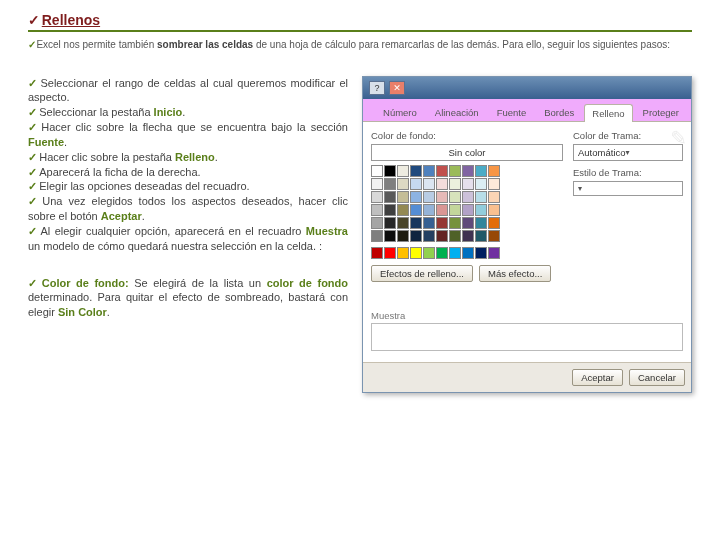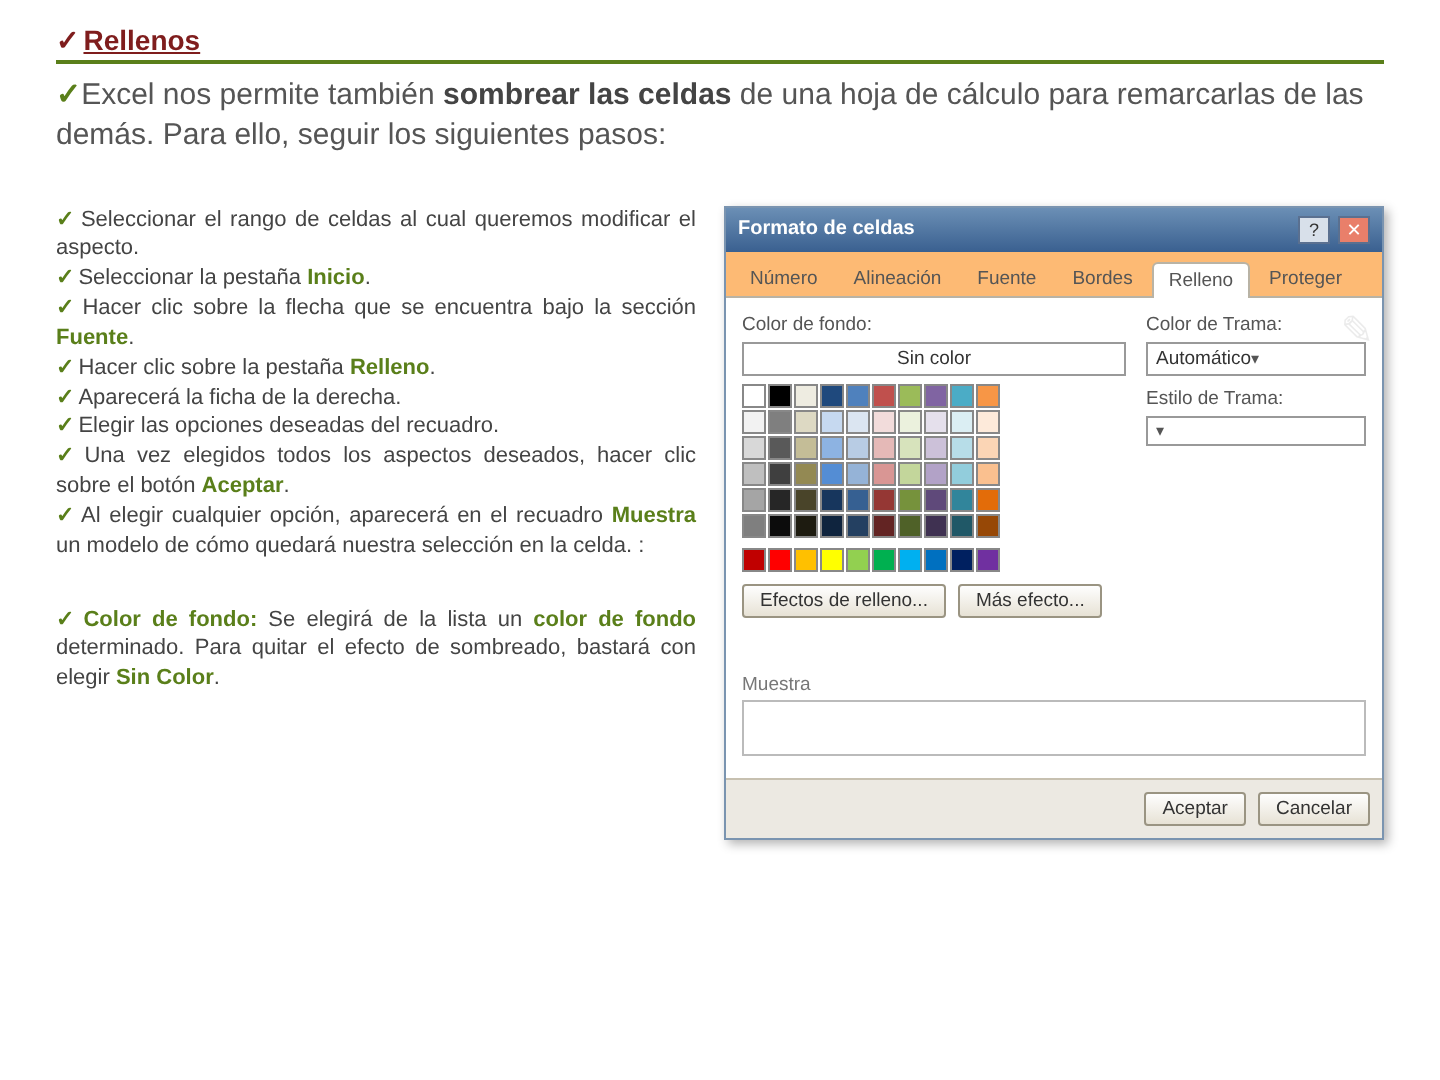--- a/index.html
+++ b/index.html
@@ -1,35 +1,35 @@
 <!DOCTYPE html>
 <html><head>
 <meta charset="utf-8">
 <style>
   * { box-sizing: border-box; margin: 0; padding: 0; }
   body { font-family: Arial, sans-serif; font-size: 11px; color: #333; width: 720px; height: 540px; background: #fff; position: relative; }
   .page { padding: 12px 28px; }
   .title-row { font-size: 14px; color: #7f1d1d; font-weight: bold; border-bottom: 2px solid #5a7f1a; padding-bottom: 2px; margin-bottom: 6px; display: inline-block; width: 100%; }
   .title-row .chk { margin-right: 2px; }
-  .intro { font-size: 15px; color: #555; line-height: 1.35; margin-bottom: 24px; }
+  .intro { font-size: 10px; color: #555; line-height: 1.35; margin-bottom: 24px; }
   .intro b { color: #444; }
   .cols { display: flex; gap: 14px; }
   .left { width: 320px; font-size: 11px; color: #444; line-height: 1.35; text-align: justify; }
   .left p { margin-bottom: 0; }
   .left .chk { color: #5a7f1a; font-weight: bold; margin-right: 2px; }
   .left b { color: #5a7f1a; font-weight: bold; }
   .left .block2 { margin-top: 22px; }
   .right { flex: 1; }
 
   .dialog { width: 330px; border: 1px solid #7a94b0; background: #ece9e2; box-shadow: 2px 2px 5px rgba(0,0,0,.3); font-size: 10px; }
   .dlg-title { background: linear-gradient(#6b8fb5,#3a6090); color: #fff; padding: 4px 6px; display: flex; align-items: center; gap: 4px; }
   .dlg-title .txt { flex: 1; font-weight: bold; }
   .dlg-title .wbtn { width: 16px; height: 14px; background: #d8e0ea; border: 1px solid #5a7090; color: #333; font-size: 9px; display: flex; align-items: center; justify-content: center; cursor: pointer; }
   .dlg-title .wbtn.cl { background: #e97f6a; color: #fff; }
-  .tabs { display: flex; background: #fdba74; border-bottom: 1px solid #b9b3a5; padding: 4px 4px 0 4px; gap: 2px; }
+  .tabs { display: flex; background: #f0abfc; border-bottom: 1px solid #b9b3a5; padding: 4px 4px 0 4px; gap: 2px; justify-content: flex-end; }
   .tab { padding: 3px 7px; font-size: 9.5px; color: #555; border: 1px solid transparent; border-bottom: none; border-radius: 3px 3px 0 0; cursor: pointer; }
   .tab.active { background: #fff; border-color: #b9b3a5; position: relative; top: 1px; }
   .dlg-body { background: #fff; padding: 8px; min-height: 240px; position: relative; }
   .row2 { display: flex; gap: 10px; }
   .lcol { flex: 1; }
   .rcol { width: 110px; }
   .lbl { font-size: 9.5px; color: #555; margin-bottom: 3px; }
   .nocolor { border: 1px solid #999; padding: 2px 0; text-align: center; font-size: 9.5px; margin-bottom: 4px; background: #fff; cursor: pointer; }
   .swrow { display: flex; gap: 1px; margin-bottom: 1px; }
   .sw { width: 12px; height: 12px; border: 1px solid #888; cursor: pointer; }
@@ -64,21 +64,20 @@
           <p><span class="chk">✓</span>Al elegir cualquier opción, aparecerá en el recuadro <b>Muestra</b> un modelo de cómo quedará nuestra selección en la celda. :</p>
         </div>
       <div class="block2">
         <p><span class="chk">✓</span><b>Color de fondo:</b><span> Se elegirá de la lista un </span><b>color de fondo</b><span> determinado. Para quitar el efecto de sombreado, bastará con elegir </span><b>Sin Color</b><span>.</span></p>
       </div>
     </div>
 
     <div class="right">
       <div class="dialog">
         <div class="dlg-title">
-          <span class="txt">Formato de celdas</span>
           <span class="wbtn">?</span>
           <span class="wbtn cl">✕</span>
         </div>
         <div class="tabs" id="tabs">
             <div class="tab">Número</div>
             <div class="tab">Alineación</div>
             <div class="tab">Fuente</div>
             <div class="tab">Bordes</div>
             <div class="tab active">Relleno</div>
             <div class="tab">Proteger</div>

